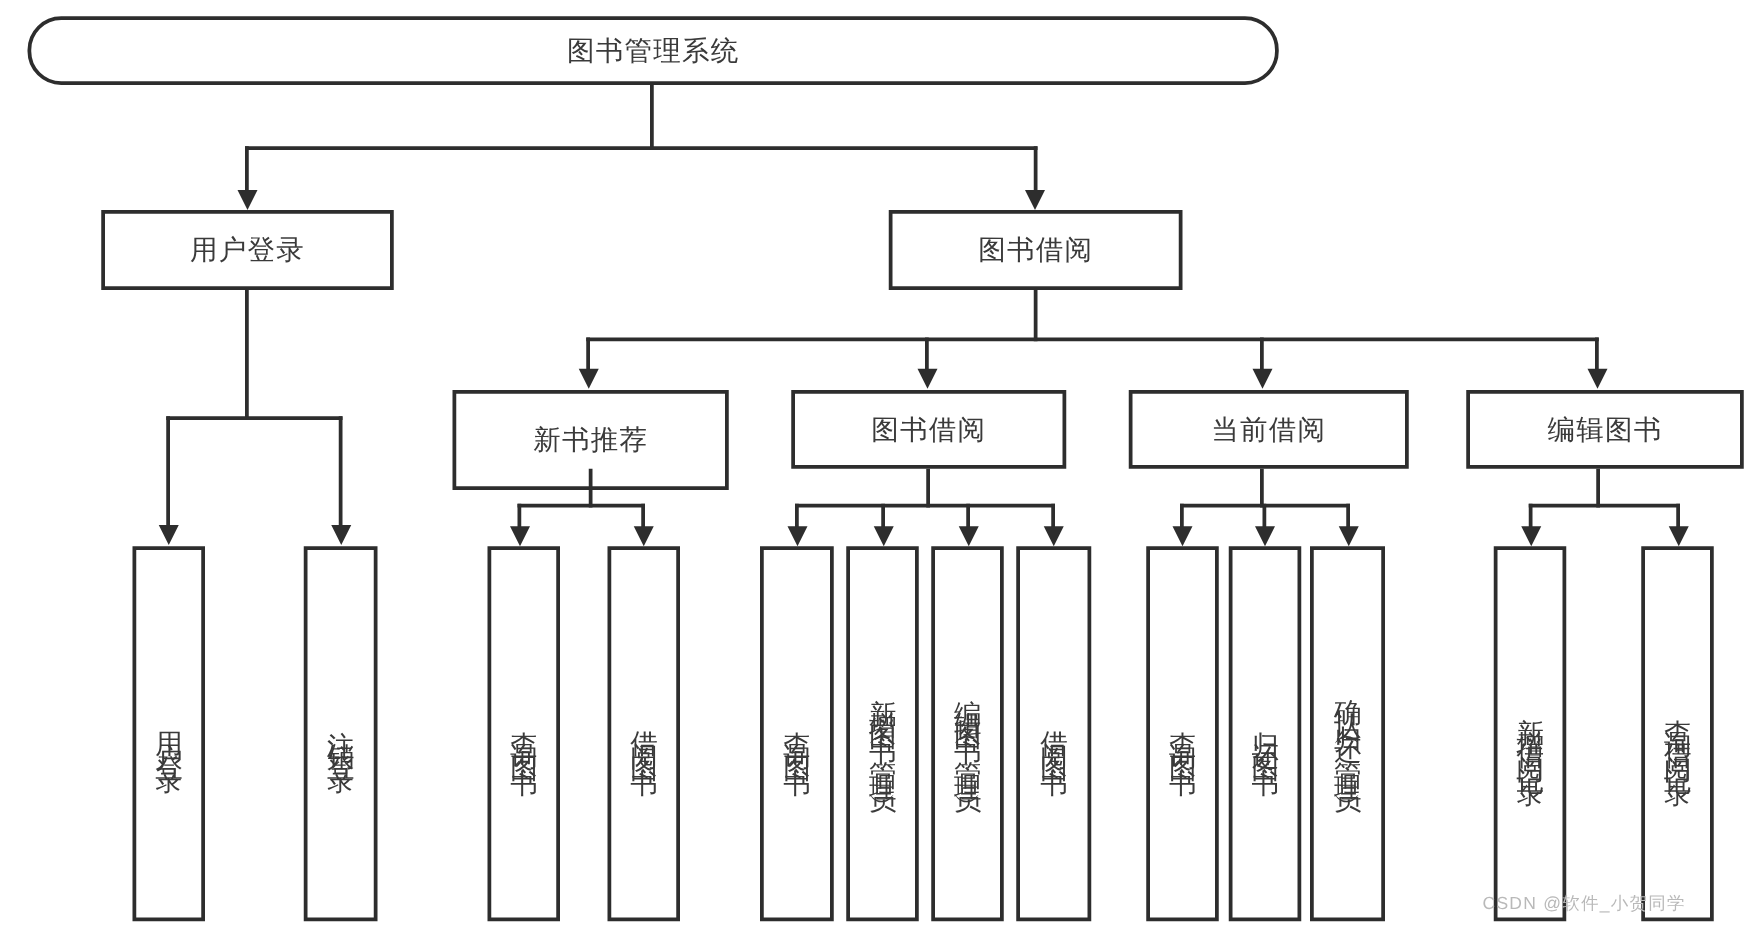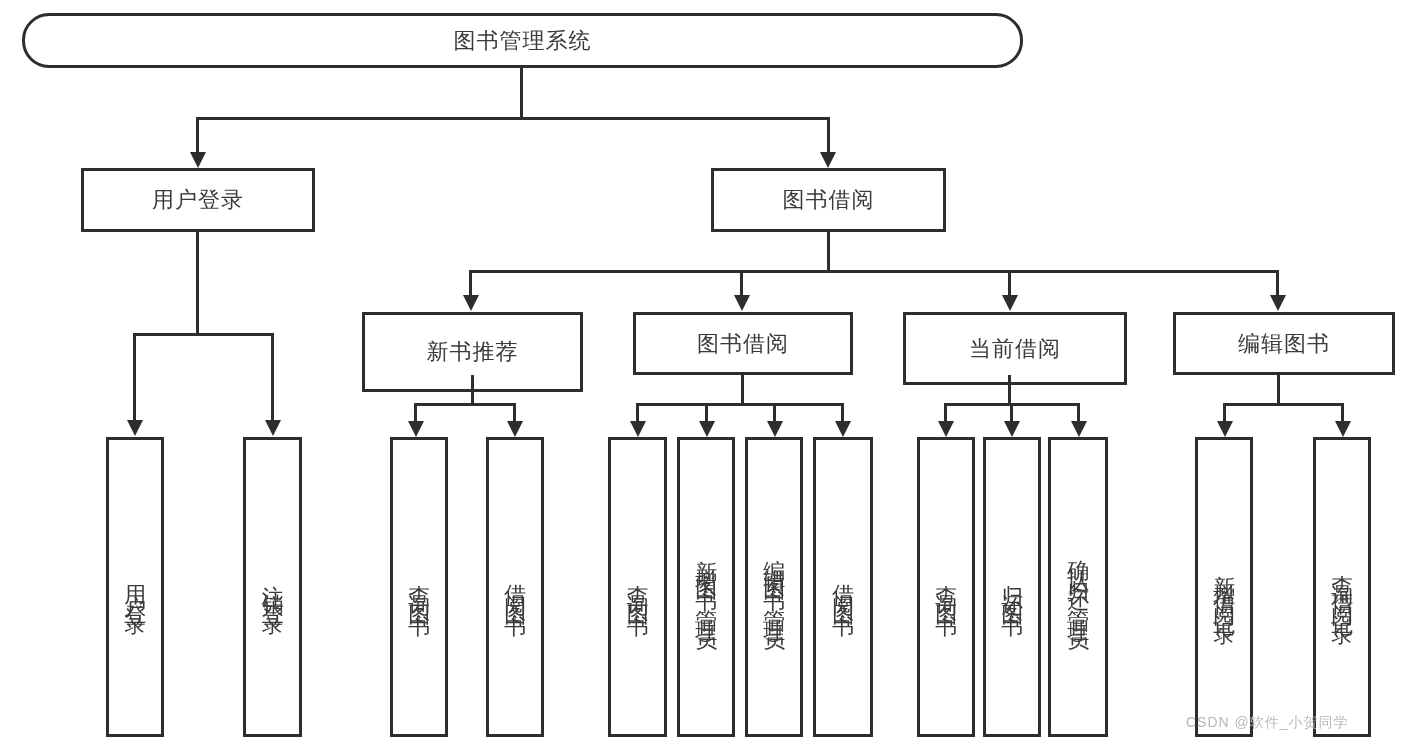--- a/index.html
+++ b/index.html
@@ -90,21 +90,21 @@
   <div class="arrow" style="left:1002px; top:295px;"></div>
   <div class="vline" style="left:1276px; top:270px; width:3px; height:26px;"></div>
   <div class="arrow" style="left:1270px; top:295px;"></div>
 
   <div class="box" style="left:362px; top:312px; width:221px; height:80px;">
     <span>新书推荐</span>
   </div>
   <div class="box" style="left:633px; top:312px; width:220px; height:63px;">
     <span>图书借阅</span>
   </div>
-  <div class="box" style="left:903px; top:312px; width:224px; height:73px;">
+  <div class="box" style="left:903px; top:312px; width:224px; height:63px;">
     <span>当前借阅</span>
   </div>
   <div class="box" style="left:1173px; top:312px; width:222px; height:63px;">
     <span>编辑图书</span>
   </div>
 
   <div class="vline" style="left:471px; top:375px; width:3px; height:31px;"></div>
   <div class="hline" style="left:414px; top:403px; width:102px; height:3px;"></div>
   <div class="vline" style="left:414px; top:403px; width:3px; height:19px;"></div>
   <div class="arrow" style="left:408px; top:421px;"></div>

